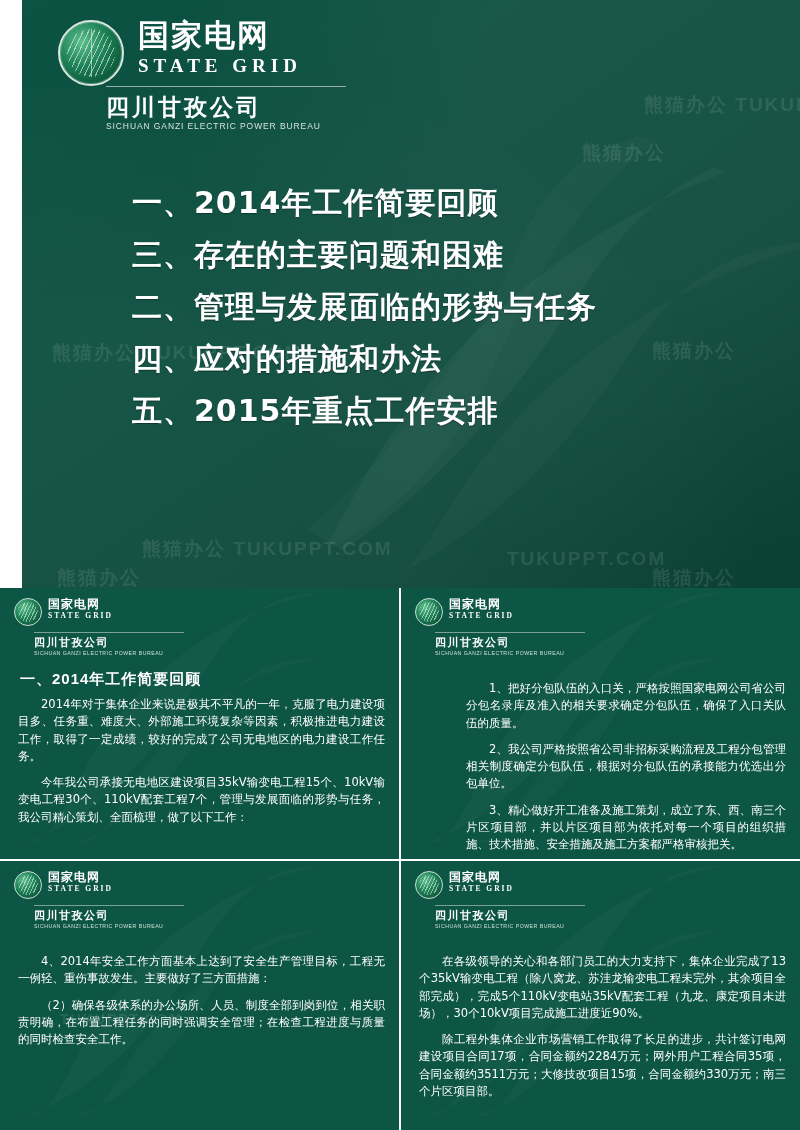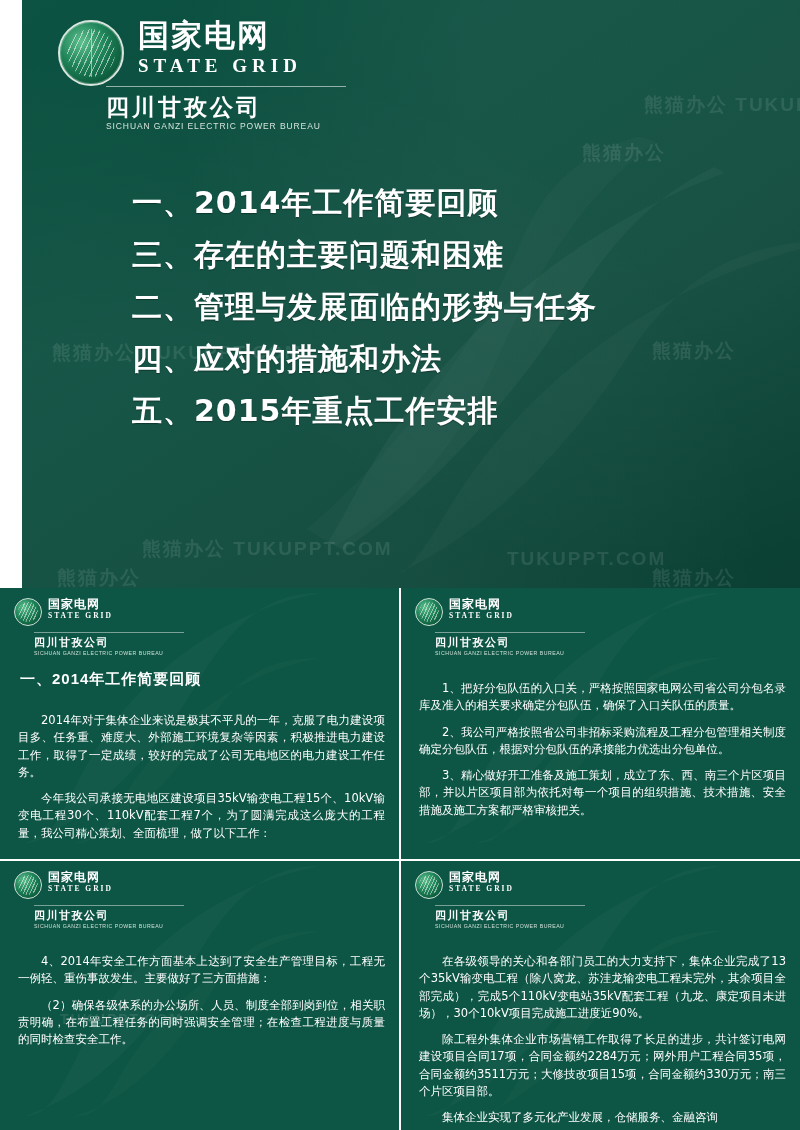--- a/index.html
+++ b/index.html
@@ -118,43 +118,43 @@
         <div class="chip"></div>
         <div class="chip-text">
           <div class="chip-cn">国家电网</div>
           <div class="chip-en">STATE GRID</div>
         </div>
       </div>
       <div class="sub-rule"></div>
       <div class="sub-cn">四川甘孜公司</div>
       <div class="sub-en">SICHUAN GANZI ELECTRIC POWER BUREAU</div>
       <div class="heading">一、2014年工作简要回顾</div>
-      <div class="body" style="top:108px;margin-top:16px;">
+      <div class="body" style="top:108px;">
         <p>2014年对于集体企业来说是极其不平凡的一年，克服了电力建设项目多、任务重、难度大、外部施工环境复杂等因素，积极推进电力建设工作，取得了一定成绩，较好的完成了公司无电地区的电力建设工作任务。</p>
-        <p>今年我公司承接无电地区建设项目35kV输变电工程15个、10kV输变电工程30个、110kV配套工程7个，为了圆满完成这么庞大的工程量，我公司精心策划、全面梳理，做了以下工作：</p>
-      </div>
-    </div>
-
-    <div class="cslide">
-      <div class="bg"></div>
-      <svg class="swoosh" style="left:90px;top:20px;width:320px;height:255px;opacity:.55" viewBox="0 0 320 255">
-        <path d="M320,5 C215,25 125,95 75,200 C55,240 45,255 25,255 C100,230 160,160 200,90 C240,25 275,5 320,5 Z" fill="rgba(255,255,255,0.06)"></path>
-        <path d="M320,70 C235,85 160,145 120,215 C100,250 92,255 75,255 C130,240 180,185 215,125 C245,80 280,70 320,70 Z" fill="rgba(255,255,255,0.045)"></path>
-      </svg>
-      <div class="hdr">
-        <div class="chip"></div>
-        <div class="chip-text">
-          <div class="chip-cn">国家电网</div>
-          <div class="chip-en">STATE GRID</div>
-        </div>
-      </div>
-      <div class="sub-rule"></div>
-      <div class="sub-cn">四川甘孜公司</div>
-      <div class="sub-en">SICHUAN GANZI ELECTRIC POWER BUREAU</div>
-      <div class="body" style="top:92px;">
+        <p>今年我公司承接无电地区建设项目35kV输变电工程15个、10kV输变电工程30个、110kV配套工程7个，管理与发展面临的形势与任务，我公司精心策划、全面梳理，做了以下工作：</p>
+      </div>
+    </div>
+
+    <div class="cslide">
+      <div class="bg"></div>
+      <svg class="swoosh" style="left:90px;top:20px;width:320px;height:255px;opacity:.55" viewBox="0 0 320 255">
+        <path d="M320,5 C215,25 125,95 75,200 C55,240 45,255 25,255 C100,230 160,160 200,90 C240,25 275,5 320,5 Z" fill="rgba(255,255,255,0.06)"></path>
+        <path d="M320,70 C235,85 160,145 120,215 C100,250 92,255 75,255 C130,240 180,185 215,125 C245,80 280,70 320,70 Z" fill="rgba(255,255,255,0.045)"></path>
+      </svg>
+      <div class="hdr">
+        <div class="chip"></div>
+        <div class="chip-text">
+          <div class="chip-cn">国家电网</div>
+          <div class="chip-en">STATE GRID</div>
+        </div>
+      </div>
+      <div class="sub-rule"></div>
+      <div class="sub-cn">四川甘孜公司</div>
+      <div class="sub-en">SICHUAN GANZI ELECTRIC POWER BUREAU</div>
+      <div class="body" style="top:92px;margin-left:47px;">
         <p>1、把好分包队伍的入口关，严格按照国家电网公司省公司分包名录库及准入的相关要求确定分包队伍，确保了入口关队伍的质量。</p>
         <p>2、我公司严格按照省公司非招标采购流程及工程分包管理相关制度确定分包队伍，根据对分包队伍的承接能力优选出分包单位。</p>
         <p>3、精心做好开工准备及施工策划，成立了东、西、南三个片区项目部，并以片区项目部为依托对每一个项目的组织措施、技术措施、安全措施及施工方案都严格审核把关。</p>
       </div>
     </div>
 
     <div class="cslide">
       <div class="bg"></div>
       <svg class="swoosh" style="left:90px;top:20px;width:320px;height:255px;opacity:.55" viewBox="0 0 320 255">
         <path d="M320,5 C215,25 125,95 75,200 C55,240 45,255 25,255 C100,230 160,160 200,90 C240,25 275,5 320,5 Z" fill="rgba(255,255,255,0.06)"></path>
@@ -189,21 +189,20 @@
           <div class="chip-cn">国家电网</div>
           <div class="chip-en">STATE GRID</div>
         </div>
       </div>
       <div class="sub-rule"></div>
       <div class="sub-cn">四川甘孜公司</div>
       <div class="sub-en">SICHUAN GANZI ELECTRIC POWER BUREAU</div>
       <div class="body" style="top:92px;">
         <p>在各级领导的关心和各部门员工的大力支持下，集体企业完成了13个35kV输变电工程（除八窝龙、苏洼龙输变电工程未完外，其余项目全部完成），完成5个110kV变电站35kV配套工程（九龙、康定项目未进场），30个10kV项目完成施工进度近90%。</p>
         <p>除工程外集体企业市场营销工作取得了长足的进步，共计签订电网建设项目合同17项，合同金额约2284万元；网外用户工程合同35项，合同金额约3511万元；大修技改项目15项，合同金额约330万元；南三个片区项目部。</p>
-        <p>集体企业实现了多元化产业发展，仓储服务、金融咨询</p>
       </div>
     </div>
 
   </div>
 
   <div class="divider-v"></div>
   <div class="divider-h"></div>
 </div>
 
 </body></html>

